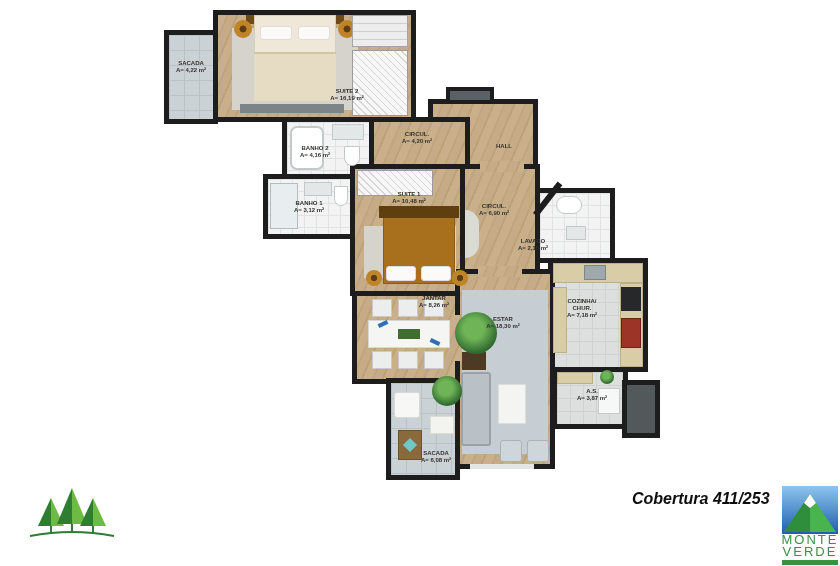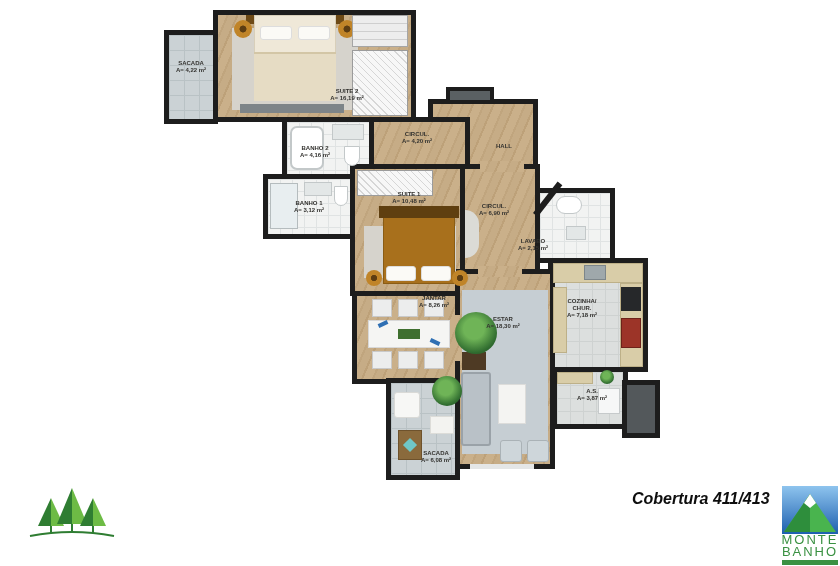--- a/index.html
+++ b/index.html
@@ -189,29 +189,29 @@
       <rect x="47" y="38" width="2" height="9" fill="#2f7d32"></rect>
       <polygon points="69,12 69,40 56,40" fill="#2f7d32"></polygon>
       <polygon points="69,12 69,40 82,40" fill="#6dbb45"></polygon>
       <rect x="68" y="40" width="2" height="7" fill="#2f7d32"></rect>
       <path d="M6,50 Q48,42 90,50" stroke="#2f7d32" stroke-width="2" fill="none"></path>
     </svg>
 
   </div>
 
   <div class="footer-unit">
-    <div>Cobertura 411/413</div>
+    <div>Cobertura 411/253</div>
   </div>
 
   <div class="mv">
     <div class="mv-sq">
       <svg width="56" height="48" viewBox="0 0 56 48">
         <polygon points="2,46 28,8 54,46" fill="#49b44e"></polygon>
         <polygon points="2,46 28,8 28,46" fill="#2e8e3c"></polygon>
         <polygon points="22,17 28,8 34,17 28,22" fill="#ffffff"></polygon>
       </svg>
     </div>
     <div class="mv-name">MONTE</div>
-    <div class="mv-name">BANHO</div>
+    <div class="mv-name">VERDE</div>
     <div class="mv-bar"></div>
   </div>
 
 </div>
 
 </body></html>

